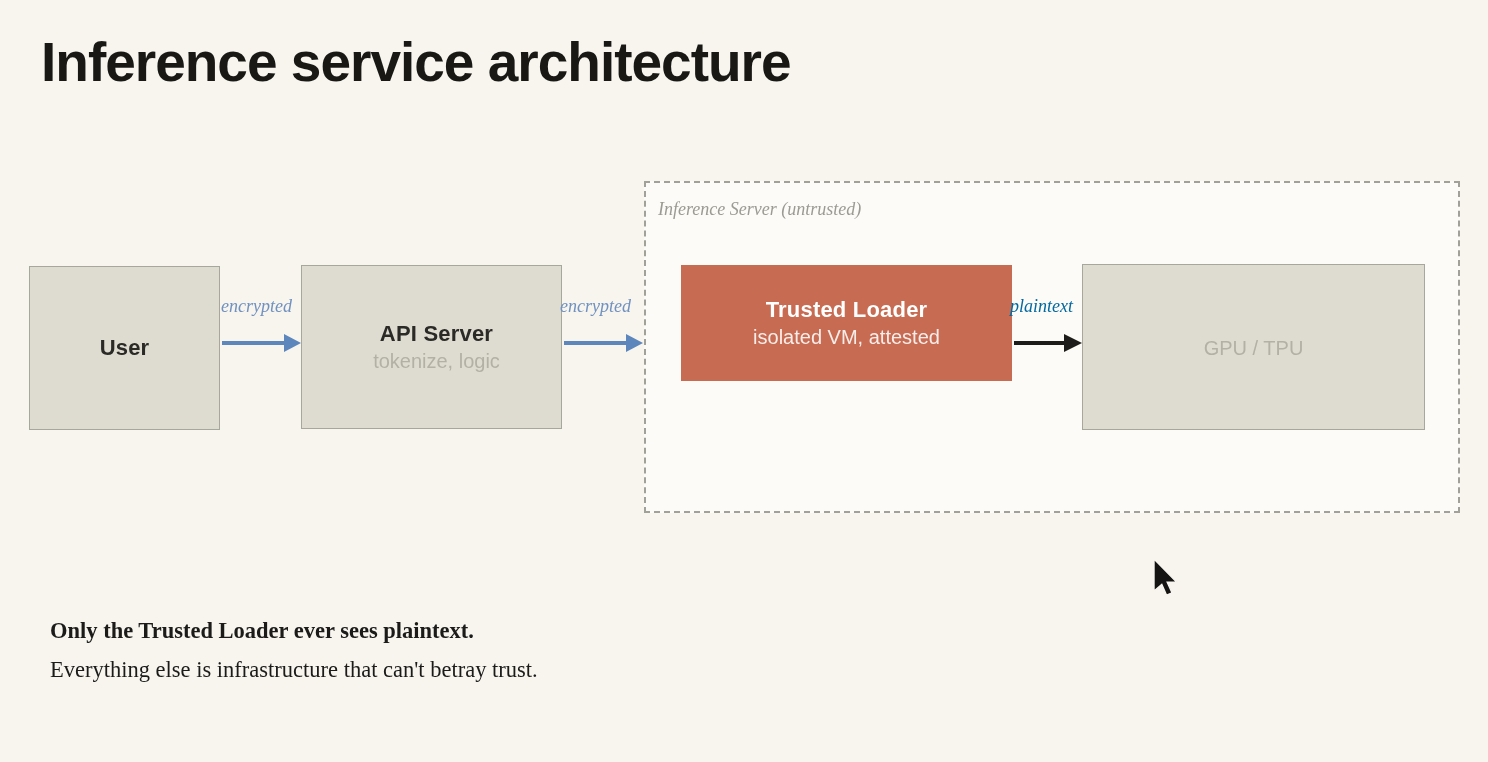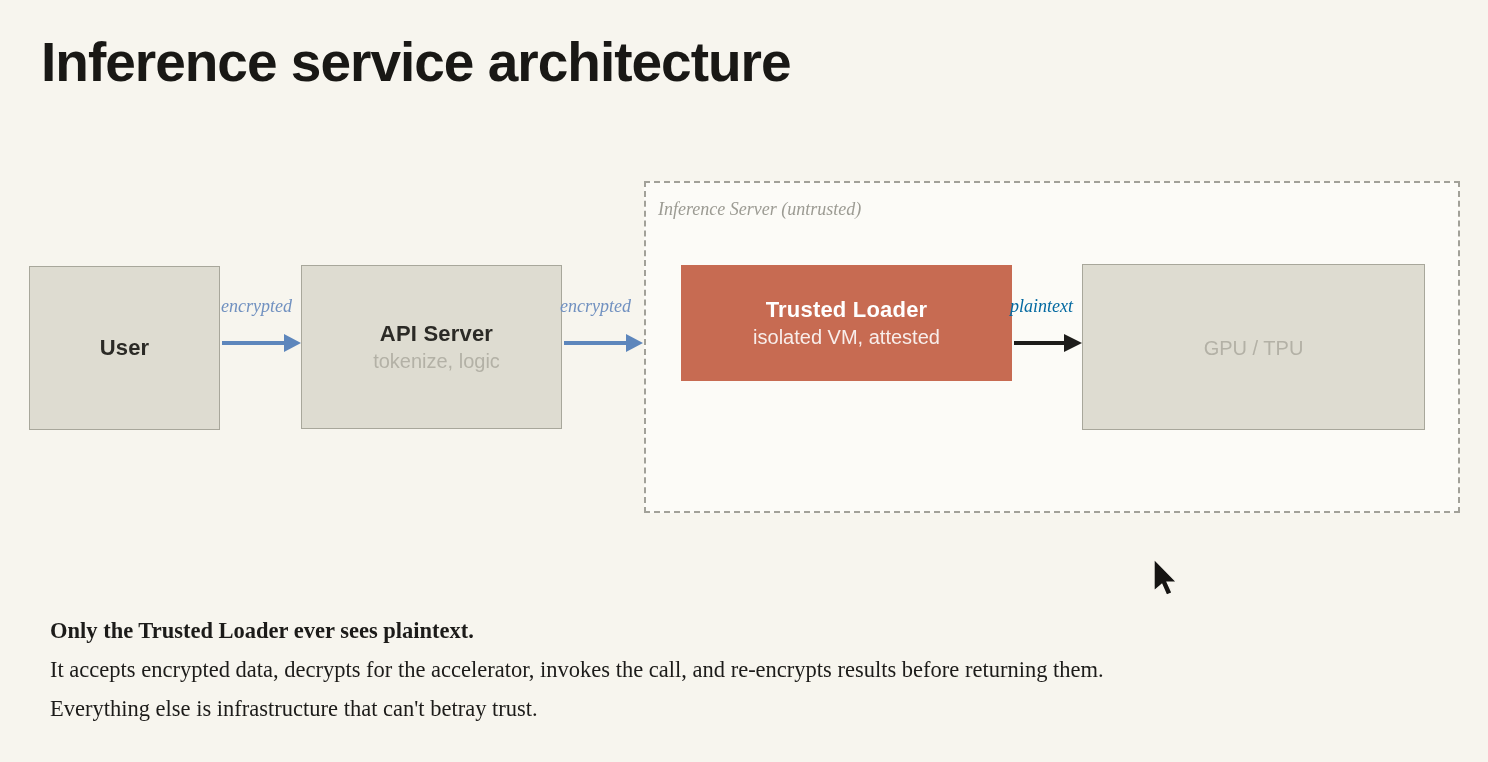--- a/index.html
+++ b/index.html
@@ -111,21 +111,20 @@
   <div class="edge-label edge-label-blue edge-label-1">encrypted</div>
 
   <div class="arrow arrow-blue arrow-2"></div>
   <div class="edge-label edge-label-blue edge-label-2">encrypted</div>
 
   <div class="arrow arrow-black arrow-3"></div>
   <div class="edge-label edge-label-black edge-label-3">plaintext</div>
 
   <div class="note">
     <p class="note-heading">Only the Trusted Loader ever sees plaintext.</p>
-    <p>It accepts encrypted data, decrypts for the accelerator, invokes the call, and re-encrypts results before returning them.</p>
     <p>Everything else is infrastructure that can't betray trust.</p>
   </div>
 
   <svg class="cursor" width="28" height="38" viewBox="0 0 14 19">
     <polygon points="1,0.5 1,16.5 4.9,13.2 7.3,18.6 10,17.4 7.6,12.1 12.4,12.1" fill="#151412" stroke="#f7f5ee" stroke-width="0.7"></polygon>
   </svg>
 
 </div>
 
 </body></html>

